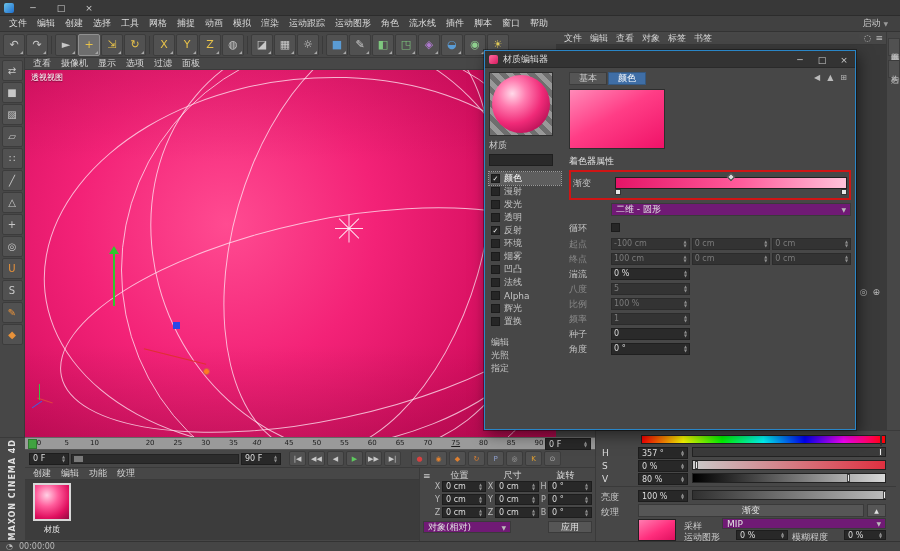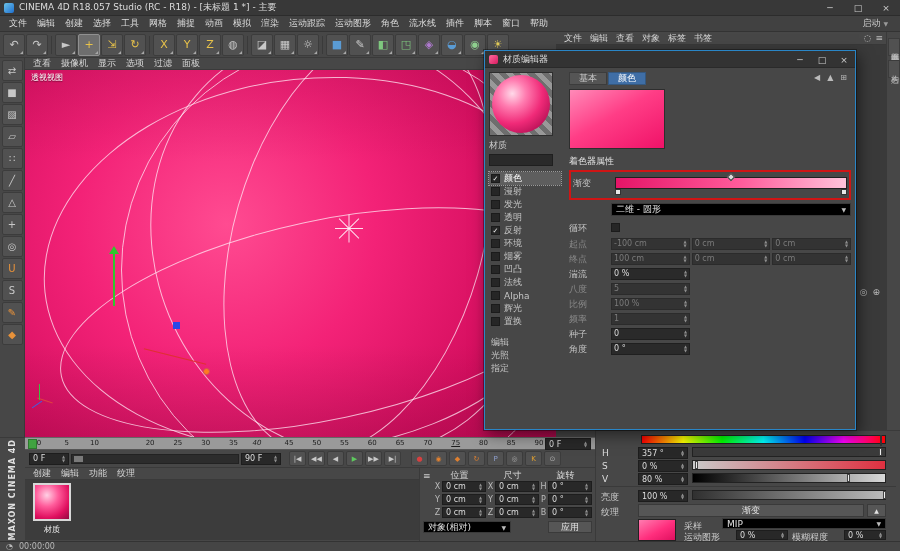--- a/index.html
+++ b/index.html
@@ -63,21 +63,21 @@
 .om-menu{padding:0 4px;color:#d5d5d5}
 .om-icons{position:absolute;right:3px;top:1px;display:flex;gap:4px;color:#bbb;font-size:9px}
 .am-icons{position:absolute;right:6px;top:255px;display:flex;gap:5px;color:#bbb;font-size:9px}
 .right-tabs{position:absolute;left:886px;top:32px;width:14px;height:398px;background:#474747;border-left:1px solid #3a3a3a;display:flex;flex-direction:column;gap:4px;align-items:center;padding-top:6px}
 .rtab{writing-mode:vertical-rl;font-size:8px;color:#bbb;background:#515151;border:1px solid #3c3c3c;padding:8px 0;width:12px;display:flex;align-items:center;justify-content:center}
 
 
 .field{background:#282828;border:1px solid #1d1d1d;color:#ddd;display:flex;align-items:center;justify-content:space-between;padding:0 3px;font-size:8px;height:12px}
 .field .st{display:flex;flex-direction:column;line-height:3.2px;font-size:4px;color:#8f8f8f;margin-left:2px}
 .cb{width:9px;height:9px;background:#262626;border:1px solid #1b1b1b;display:flex;align-items:center;justify-content:center;font-size:7px;color:#eee;flex:0 0 auto}
-.dd{background:#000000;border:1px solid #3a3a3a;display:flex;align-items:center;justify-content:space-between;padding:0 4px;color:#e2e2e2;height:13px}
+.dd{background:#701a75;border:1px solid #3a3a3a;display:flex;align-items:center;justify-content:space-between;padding:0 4px;color:#e2e2e2;height:13px}
 .dd .caret{font-size:6px;color:#bbb}
 .btn{background:#565656;border:1px solid #3a3a3a;color:#e2e2e2;display:flex;align-items:center;justify-content:center}
 
 
 .ruler{position:absolute;left:25px;top:437px;width:570px;height:13px;background:#9a9a9a;border-top:1px solid #666;border-bottom:1px solid #555}
 .ruler-ticks{position:absolute;left:8px;top:0;width:512px;height:13px}
 .tick{position:absolute;top:1px;font-size:7px;color:#1d1d1d;transform:translateX(-50%)}
 .playhead{position:absolute;left:3px;top:1px;width:9px;height:10px;background:#41a341;border:1px solid #2d7a2d}
 .cur-frame{position:absolute;right:4px;top:0px;width:46px}
 .transport{position:absolute;left:25px;top:450px;width:570px;height:18px;background:#474747;border-bottom:1px solid #3a3a3a;display:flex;align-items:center;gap:2px;padding:0 4px}
@@ -182,21 +182,20 @@
 .pfield.dis{color:#7a7a7a;background:#333;border-color:#2b2b2b}
 .pfield .st{display:flex;flex-direction:column;line-height:3.2px;font-size:4px;color:#8f8f8f}
 </style>
 </head>
 <body>
 
 <div id="app">
 
   <div class="titlebar">
     <div class="app-icon"></div>
-    <div class="title-text">CINEMA 4D R18.057 Studio (RC - R18) - [未标题 1 *] - 主要</div>
     <div class="win-controls" id="win-controls">
         <div class="win-btn">─</div>
         <div class="win-btn">□</div>
         <div class="win-btn">×</div>
       </div>
   </div>
 
   <div class="menubar">
     <span id="menu-items" style="display:flex;height:100%">
         <div class="menu-item">文件</div>

